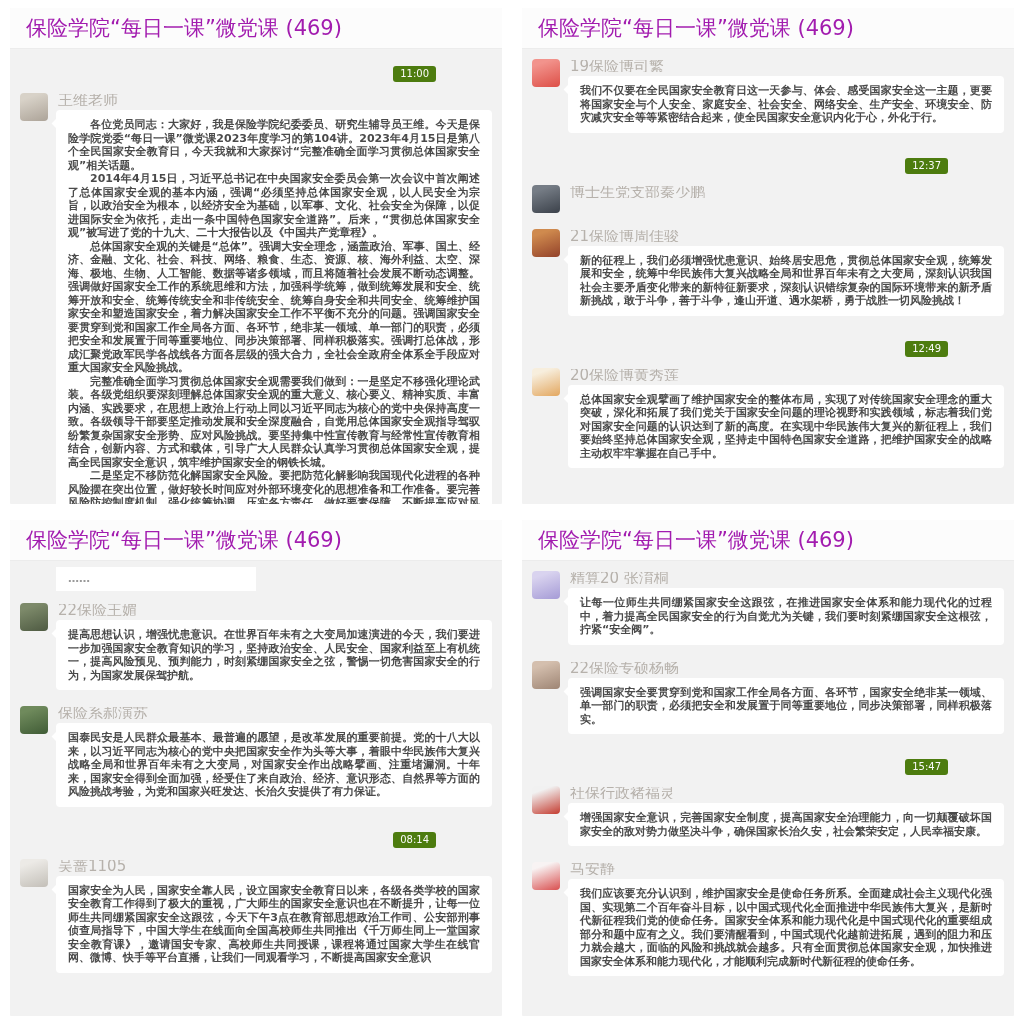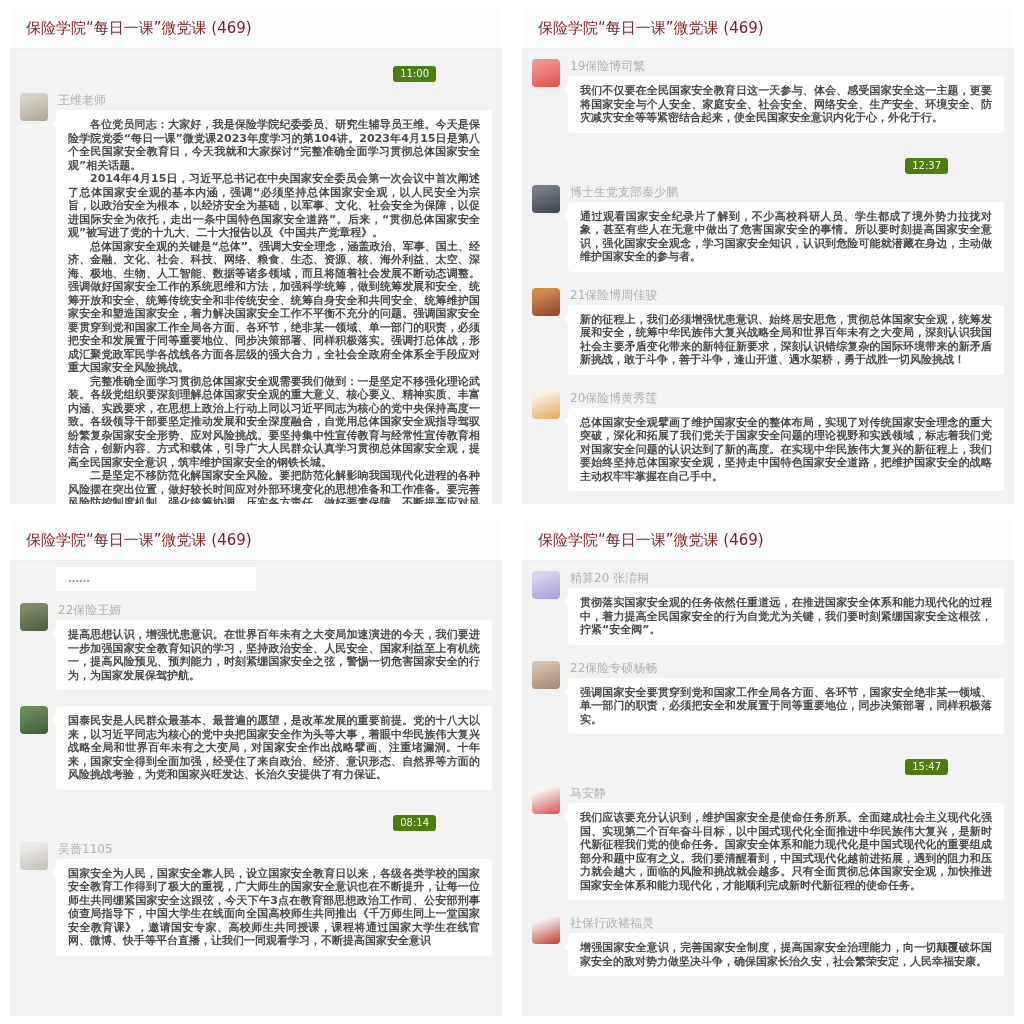--- a/index.html
+++ b/index.html
@@ -1,28 +1,28 @@
 <!DOCTYPE html>
 <html><head>
 <meta charset="utf-8">
 <style>
   html,body{margin:0;padding:0;}
   body{width:1024px;height:1024px;background:#ffffff;font-family:"DejaVu Sans",sans-serif;overflow:hidden;}
   .grid{display:grid;grid-template-columns:512px 512px;grid-template-rows:512px 512px;width:1024px;height:1024px;}
   .cell{box-sizing:border-box;padding:8px 10px;}
   .panel{width:100%;height:100%;background:#f2f2f2;display:flex;flex-direction:column;overflow:hidden;border-radius:1px;}
   .panel-header{flex:0 0 40px;background:#fcfcfc;display:flex;align-items:center;padding:0 16px;border-bottom:1px solid #ececec;}
-  .panel-title{font-size:15px;color:#7f1d1d;white-space:nowrap;}
+  .panel-title{font-size:21px;color:#a21caf;white-space:nowrap;}
   .chat-body{flex:1;overflow:hidden;padding:8px 10px 0 10px;}
   .time-row{text-align:right;padding:5px 56px 9px 0;}
   .time-badge{display:inline-block;background:#4d7c0f;color:#fbfbfb;font-size:10px;line-height:12px;padding:2px 7px;border-radius:3px;}
   .msg{display:flex;align-items:flex-start;margin:2px 0 16px 0;}
   .avatar{width:28px;height:28px;border-radius:4px;flex:0 0 28px;margin-right:8px;}
   .msg-main{flex:1;min-width:0;}
-  .sender{font-size:12px;line-height:12px;color:#b6b1ab;margin:1px 0 4px 2px;white-space:nowrap;overflow:hidden;}
+  .sender{font-size:15px;line-height:12px;color:#b6b1ab;margin:1px 0 4px 2px;white-space:nowrap;overflow:hidden;}
   .bubble{position:relative;display:inline-block;max-width:100%;box-sizing:border-box;background:#ffffff;border-radius:4px;padding:8px 12px;font-size:11px;line-height:13.5px;color:#4a4a4a;text-align:justify;word-break:break-all;font-weight:bold;}
   .bubble::before{content:"";position:absolute;left:-3px;top:10px;width:7px;height:7px;background:#ffffff;transform:rotate(45deg);}
   .bubble p{margin:0;}
   .bubble.indent p{text-indent:2em;}
   .partial-clip{height:24px;overflow:hidden;margin:-2px 0 12px 36px;width:200px;}
   .bubble.partial{margin-top:-10px;width:200px;color:#9a9a9a;}
   .bubble.partial::before{display:none;}
 </style>
 </head>
 <body>
@@ -48,75 +48,76 @@
         <span class="panel-title">保险学院“每日一课”微党课 (469)</span>
       </div>
       <div class="chat-body">
           <div class="msg">
             <div class="avatar" style="background: linear-gradient(160deg, rgb(242, 147, 140) 20%, rgb(221, 79, 71));"></div>
             <div class="msg-main"><div class="sender">19保险博司繁</div><div class="bubble"><p>我们不仅要在全民国家安全教育日这一天参与、体会、感受国家安全这一主题，更要将国家安全与个人安全、家庭安全、社会安全、网络安全、生产安全、环境安全、防灾减灾安全等等紧密结合起来，使全民国家安全意识内化于心，外化于行。</p></div></div>
           </div>
           <div class="time-row"><span class="time-badge">12:37</span></div>
           <div class="msg">
             <div class="avatar" style="background: linear-gradient(160deg, rgb(118, 125, 134) 20%, rgb(59, 65, 74));"></div>
-            <div class="msg-main"><div class="sender">博士生党支部秦少鹏</div><div class="bubble"><p>通过观看国家安全纪录片了解到，不少高校科研人员、学生都成了境外势力拉拢对象，甚至有些人在无意中做出了危害国家安全的事情。所以要时刻提高国家安全意识，强化国家安全观念，学习国家安全知识，认识到危险可能就潜藏在身边，主动做维护国家安全的参与者。</p></div></div>
+            <div class="msg-main"><div class="sender">博士生党支部秦少鹏</div></div>
           </div>
           <div class="msg">
             <div class="avatar" style="background: linear-gradient(160deg, rgb(207, 138, 78) 20%, rgb(147, 66, 42));"></div>
             <div class="msg-main"><div class="sender">21保险博周佳骏</div><div class="bubble"><p>新的征程上，我们必须增强忧患意识、始终居安思危，贯彻总体国家安全观，统筹发展和安全，统筹中华民族伟大复兴战略全局和世界百年未有之大变局，深刻认识我国社会主要矛盾变化带来的新特征新要求，深刻认识错综复杂的国际环境带来的新矛盾新挑战，敢于斗争，善于斗争，逢山开道、遇水架桥，勇于战胜一切风险挑战！</p></div></div>
           </div>
+          <div class="time-row"><span class="time-badge">12:49</span></div>
           <div class="msg">
             <div class="avatar" style="background: linear-gradient(160deg, rgb(247, 238, 221) 20%, rgb(227, 167, 95));"></div>
             <div class="msg-main"><div class="sender">20保险博黄秀莲</div><div class="bubble"><p>总体国家安全观擘画了维护国家安全的整体布局，实现了对传统国家安全理念的重大突破，深化和拓展了我们党关于国家安全问题的理论视野和实践领域，标志着我们党对国家安全问题的认识达到了新的高度。在实现中华民族伟大复兴的新征程上，我们要始终坚持总体国家安全观，坚持走中国特色国家安全道路，把维护国家安全的战略主动权牢牢掌握在自己手中。</p></div></div>
           </div>
         </div>
     </div>
   </div>
   <div class="cell">
     <div class="panel">
       <div class="panel-header">
         <span class="panel-title">保险学院“每日一课”微党课 (469)</span>
       </div>
       <div class="chat-body">
           <div class="partial-clip"><div class="bubble partial">……</div></div>
           <div class="msg">
             <div class="avatar" style="background: linear-gradient(160deg, rgb(125, 138, 106) 20%, rgb(78, 90, 66));"></div>
             <div class="msg-main"><div class="sender">22保险王媚</div><div class="bubble"><p>提高思想认识，增强忧患意识。在世界百年未有之大变局加速演进的今天，我们要进一步加强国家安全教育知识的学习，坚持政治安全、人民安全、国家利益至上有机统一，提高风险预见、预判能力，时刻紧绷国家安全之弦，警惕一切危害国家安全的行为，为国家发展保驾护航。</p></div></div>
           </div>
           <div class="msg">
             <div class="avatar" style="background: linear-gradient(160deg, rgb(111, 138, 92) 20%, rgb(64, 92, 54));"></div>
-            <div class="msg-main"><div class="bubble"><p>国泰民安是人民群众最基本、最普遍的愿望，是改革发展的重要前提。党的十八大以来，以习近平同志为核心的党中央把国家安全作为头等大事，着眼中华民族伟大复兴战略全局和世界百年未有之大变局，对国家安全作出战略擘画、注重堵漏洞。十年来，国家安全得到全面加强，经受住了来自政治、经济、意识形态、自然界等方面的风险挑战考验，为党和国家兴旺发达、长治久安提供了有力保证。</p></div></div>
+            <div class="msg-main"><div class="sender">保险系郝演苏</div><div class="bubble"><p>国泰民安是人民群众最基本、最普遍的愿望，是改革发展的重要前提。党的十八大以来，以习近平同志为核心的党中央把国家安全作为头等大事，着眼中华民族伟大复兴战略全局和世界百年未有之大变局，对国家安全作出战略擘画、注重堵漏洞。十年来，国家安全得到全面加强，经受住了来自政治、经济、意识形态、自然界等方面的风险挑战考验，为党和国家兴旺发达、长治久安提供了有力保证。</p></div></div>
           </div>
           <div class="time-row"><span class="time-badge">08:14</span></div>
           <div class="msg">
             <div class="avatar" style="background: linear-gradient(160deg, rgb(236, 234, 230) 20%, rgb(195, 191, 184));"></div>
             <div class="msg-main"><div class="sender">吴蔷1105</div><div class="bubble"><p>国家安全为人民，国家安全靠人民，设立国家安全教育日以来，各级各类学校的国家安全教育工作得到了极大的重视，广大师生的国家安全意识也在不断提升，让每一位师生共同绷紧国家安全这跟弦，今天下午3点在教育部思想政治工作司、公安部刑事侦查局指导下，中国大学生在线面向全国高校师生共同推出《千万师生同上一堂国家安全教育课》，邀请国安专家、高校师生共同授课，课程将通过国家大学生在线官网、微博、快手等平台直播，让我们一同观看学习，不断提高国家安全意识</p></div></div>
           </div>
         </div>
     </div>
   </div>
   <div class="cell">
     <div class="panel">
       <div class="panel-header">
         <span class="panel-title">保险学院“每日一课”微党课 (469)</span>
       </div>
       <div class="chat-body">
           <div class="msg">
             <div class="avatar" style="background: linear-gradient(160deg, rgb(217, 211, 239) 20%, rgb(165, 155, 214));"></div>
-            <div class="msg-main"><div class="sender">精算20 张淯桐</div><div class="bubble"><p>贯彻落实国家安全观的任务依然任重道远，在推进国家安全体系和能力现代化的过程中，着力提高全民国家安全的行为自觉尤为关键，我们要时刻紧绷国家安全这根弦，拧紧“安全阀”。</p></div></div>
+            <div class="msg-main"><div class="sender">精算20 张淯桐</div><div class="bubble"><p>让每一位师生共同绷紧国家安全这跟弦，在推进国家安全体系和能力现代化的过程中，着力提高全民国家安全的行为自觉尤为关键，我们要时刻紧绷国家安全这根弦，拧紧“安全阀”。</p></div></div>
           </div>
           <div class="msg">
             <div class="avatar" style="background: linear-gradient(160deg, rgb(212, 191, 174) 20%, rgb(158, 133, 116));"></div>
             <div class="msg-main"><div class="sender">22保险专硕杨畅</div><div class="bubble"><p>强调国家安全要贯穿到党和国家工作全局各方面、各环节，国家安全绝非某一领域、单一部门的职责，必须把安全和发展置于同等重要地位，同步决策部署，同样积极落实。</p></div></div>
           </div>
           <div class="time-row"><span class="time-badge">15:47</span></div>
           <div class="msg">
+            <div class="avatar" style="background: linear-gradient(160deg, rgb(241, 241, 241) 20%, rgb(196, 60, 48));"></div>
+            <div class="msg-main"><div class="sender">社保行政褚福灵</div><div class="bubble"><p>增强国家安全意识，完善国家安全制度，提高国家安全治理能力，向一切颠覆破坏国家安全的敌对势力做坚决斗争，确保国家长治久安，社会繁荣安定，人民幸福安康。</p></div></div>
+          </div>
+          <div class="msg">
             <div class="avatar" style="background: linear-gradient(160deg, rgb(248, 243, 243) 20%, rgb(217, 79, 79));"></div>
             <div class="msg-main"><div class="sender">马安静</div><div class="bubble"><p>我们应该要充分认识到，维护国家安全是使命任务所系。全面建成社会主义现代化强国、实现第二个百年奋斗目标，以中国式现代化全面推进中华民族伟大复兴，是新时代新征程我们党的使命任务。国家安全体系和能力现代化是中国式现代化的重要组成部分和题中应有之义。我们要清醒看到，中国式现代化越前进拓展，遇到的阻力和压力就会越大，面临的风险和挑战就会越多。只有全面贯彻总体国家安全观，加快推进国家安全体系和能力现代化，才能顺利完成新时代新征程的使命任务。</p></div></div>
-          </div>
-          <div class="msg">
-            <div class="avatar" style="background: linear-gradient(160deg, rgb(241, 241, 241) 20%, rgb(196, 60, 48));"></div>
-            <div class="msg-main"><div class="sender">社保行政褚福灵</div><div class="bubble"><p>增强国家安全意识，完善国家安全制度，提高国家安全治理能力，向一切颠覆破坏国家安全的敌对势力做坚决斗争，确保国家长治久安，社会繁荣安定，人民幸福安康。</p></div></div>
           </div>
         </div>
     </div>
   </div>
 </div>
 
 </body></html>

